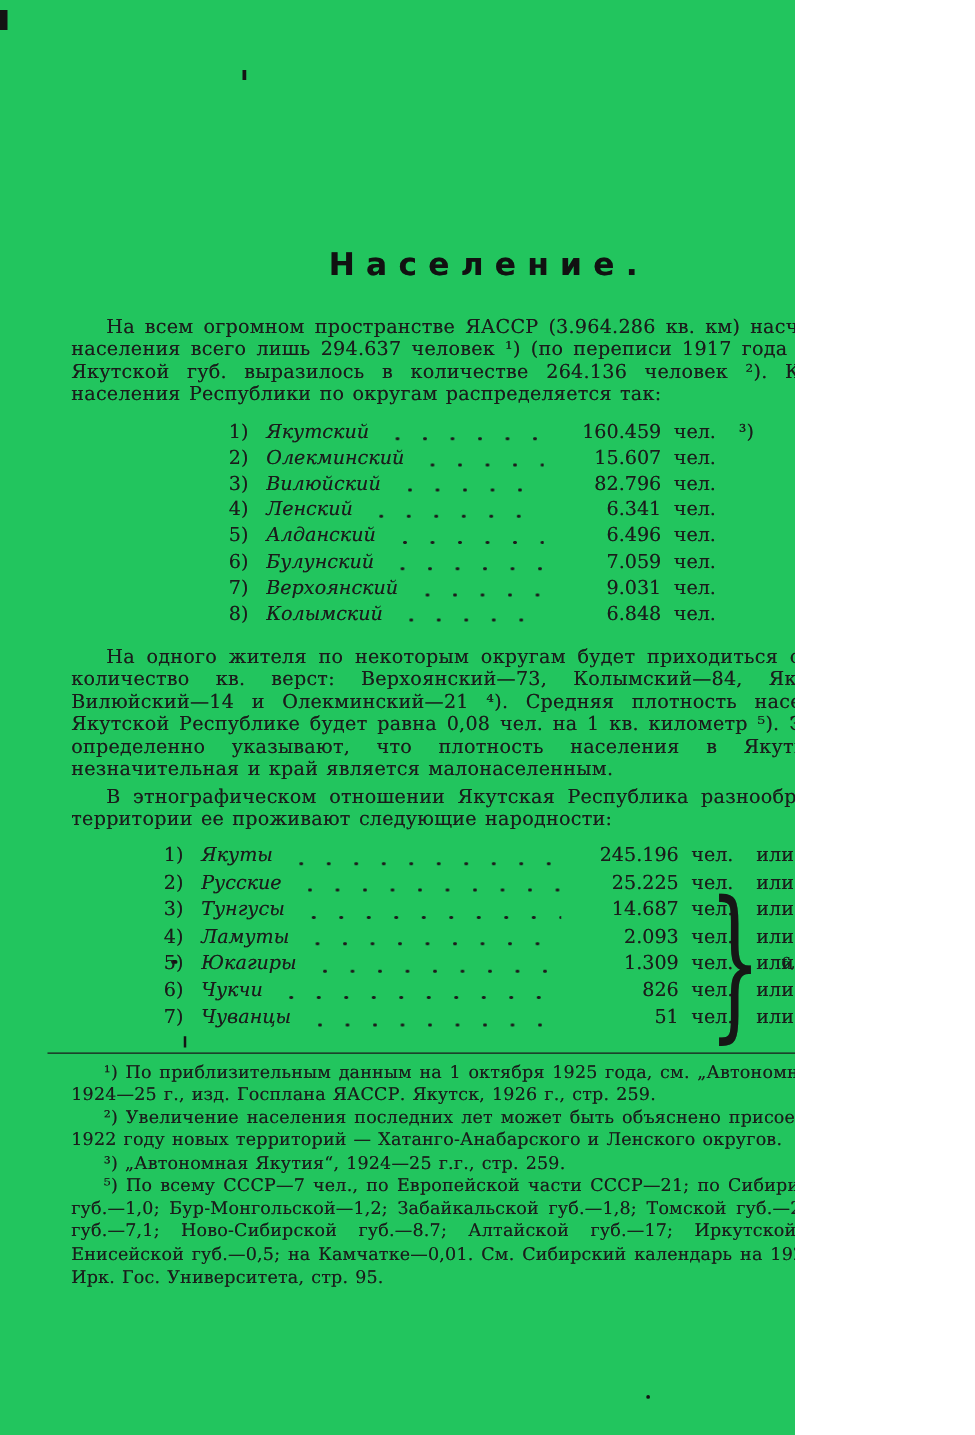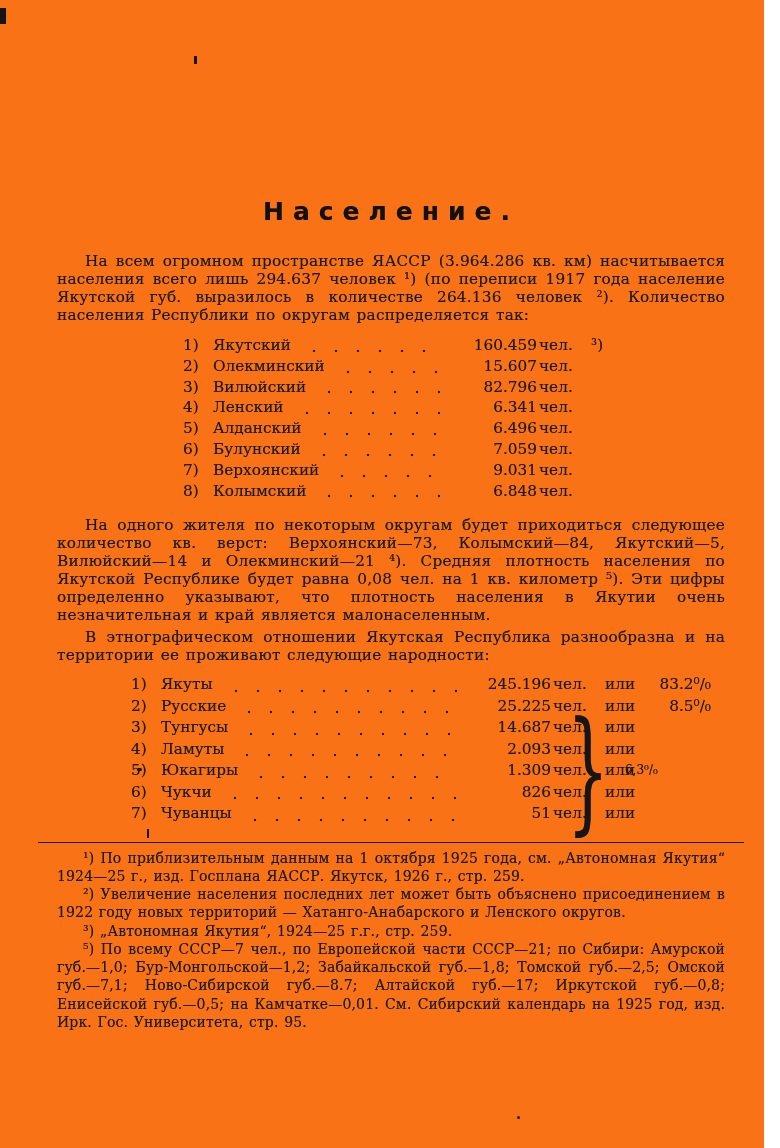--- a/index.html
+++ b/index.html
@@ -1,19 +1,19 @@
 <!DOCTYPE html>
 <html><head>
 <meta charset="utf-8">
 <style>
   html,body{margin:0;padding:0;background:#ffffff;}
   .page{
     position:relative;
-    width:764px;height:1148px;
-    background:#f97316;
+    width:636px;height:1148px;
+    background:#22c55e;
     overflow:hidden;
     font-family:"DejaVu Serif", serif;
     color:#1b1b1b;
     text-shadow:0 0 0.5px rgba(20,20,20,0.55);
   }
   .content{
     position:absolute;
     left:57px;top:0;
     width:668px;
   }
@@ -39,32 +39,32 @@
   .p2{margin-top:14px;}
   .p3{margin-top:4px;}
   
   .list{font-size:15.3px;}
   .list1{margin-left:126px;margin-top:12px;width:438px;}
   .list2{margin-left:74px;margin-top:11px;width:580px;position:relative;}
   .row{display:flex;align-items:baseline;}
   .list1 .row{height:20.8px;}
   .list2 .row{height:21.5px;}
   .num{flex:0 0 30px;}
-  .name{flex:0 0 auto;white-space:nowrap;}
+  .name{flex:0 0 auto;white-space:nowrap;font-style:italic;}
   .dots{
     flex:1 1 auto;min-width:18px;
     align-self:stretch;
     margin:0 10px 0 12px;
     background-image:radial-gradient(circle, #1c1c1c 1.25px, transparent 1.6px);
     background-size:22px 4px;
     background-repeat:repeat-x;
     background-position:left bottom 4px;
   }
   .val{flex:0 0 84px;text-align:right;white-space:nowrap;}
-  .unit{flex:0 0 44px;padding-left:2px;white-space:nowrap;}
+  .unit{flex:0 0 44px;padding-left:10px;white-space:nowrap;}
   .note{flex:0 0 30px;padding-left:8px;white-space:nowrap;}
   .conj{flex:0 0 40px;padding-left:8px;white-space:nowrap;}
   .pct{flex:0 0 66px;text-align:right;white-space:nowrap;}
   .brace-wrap{
     position:absolute;
     left:436px;top:40px;
     height:110px;
     display:flex;align-items:center;
   }
   .brace{

